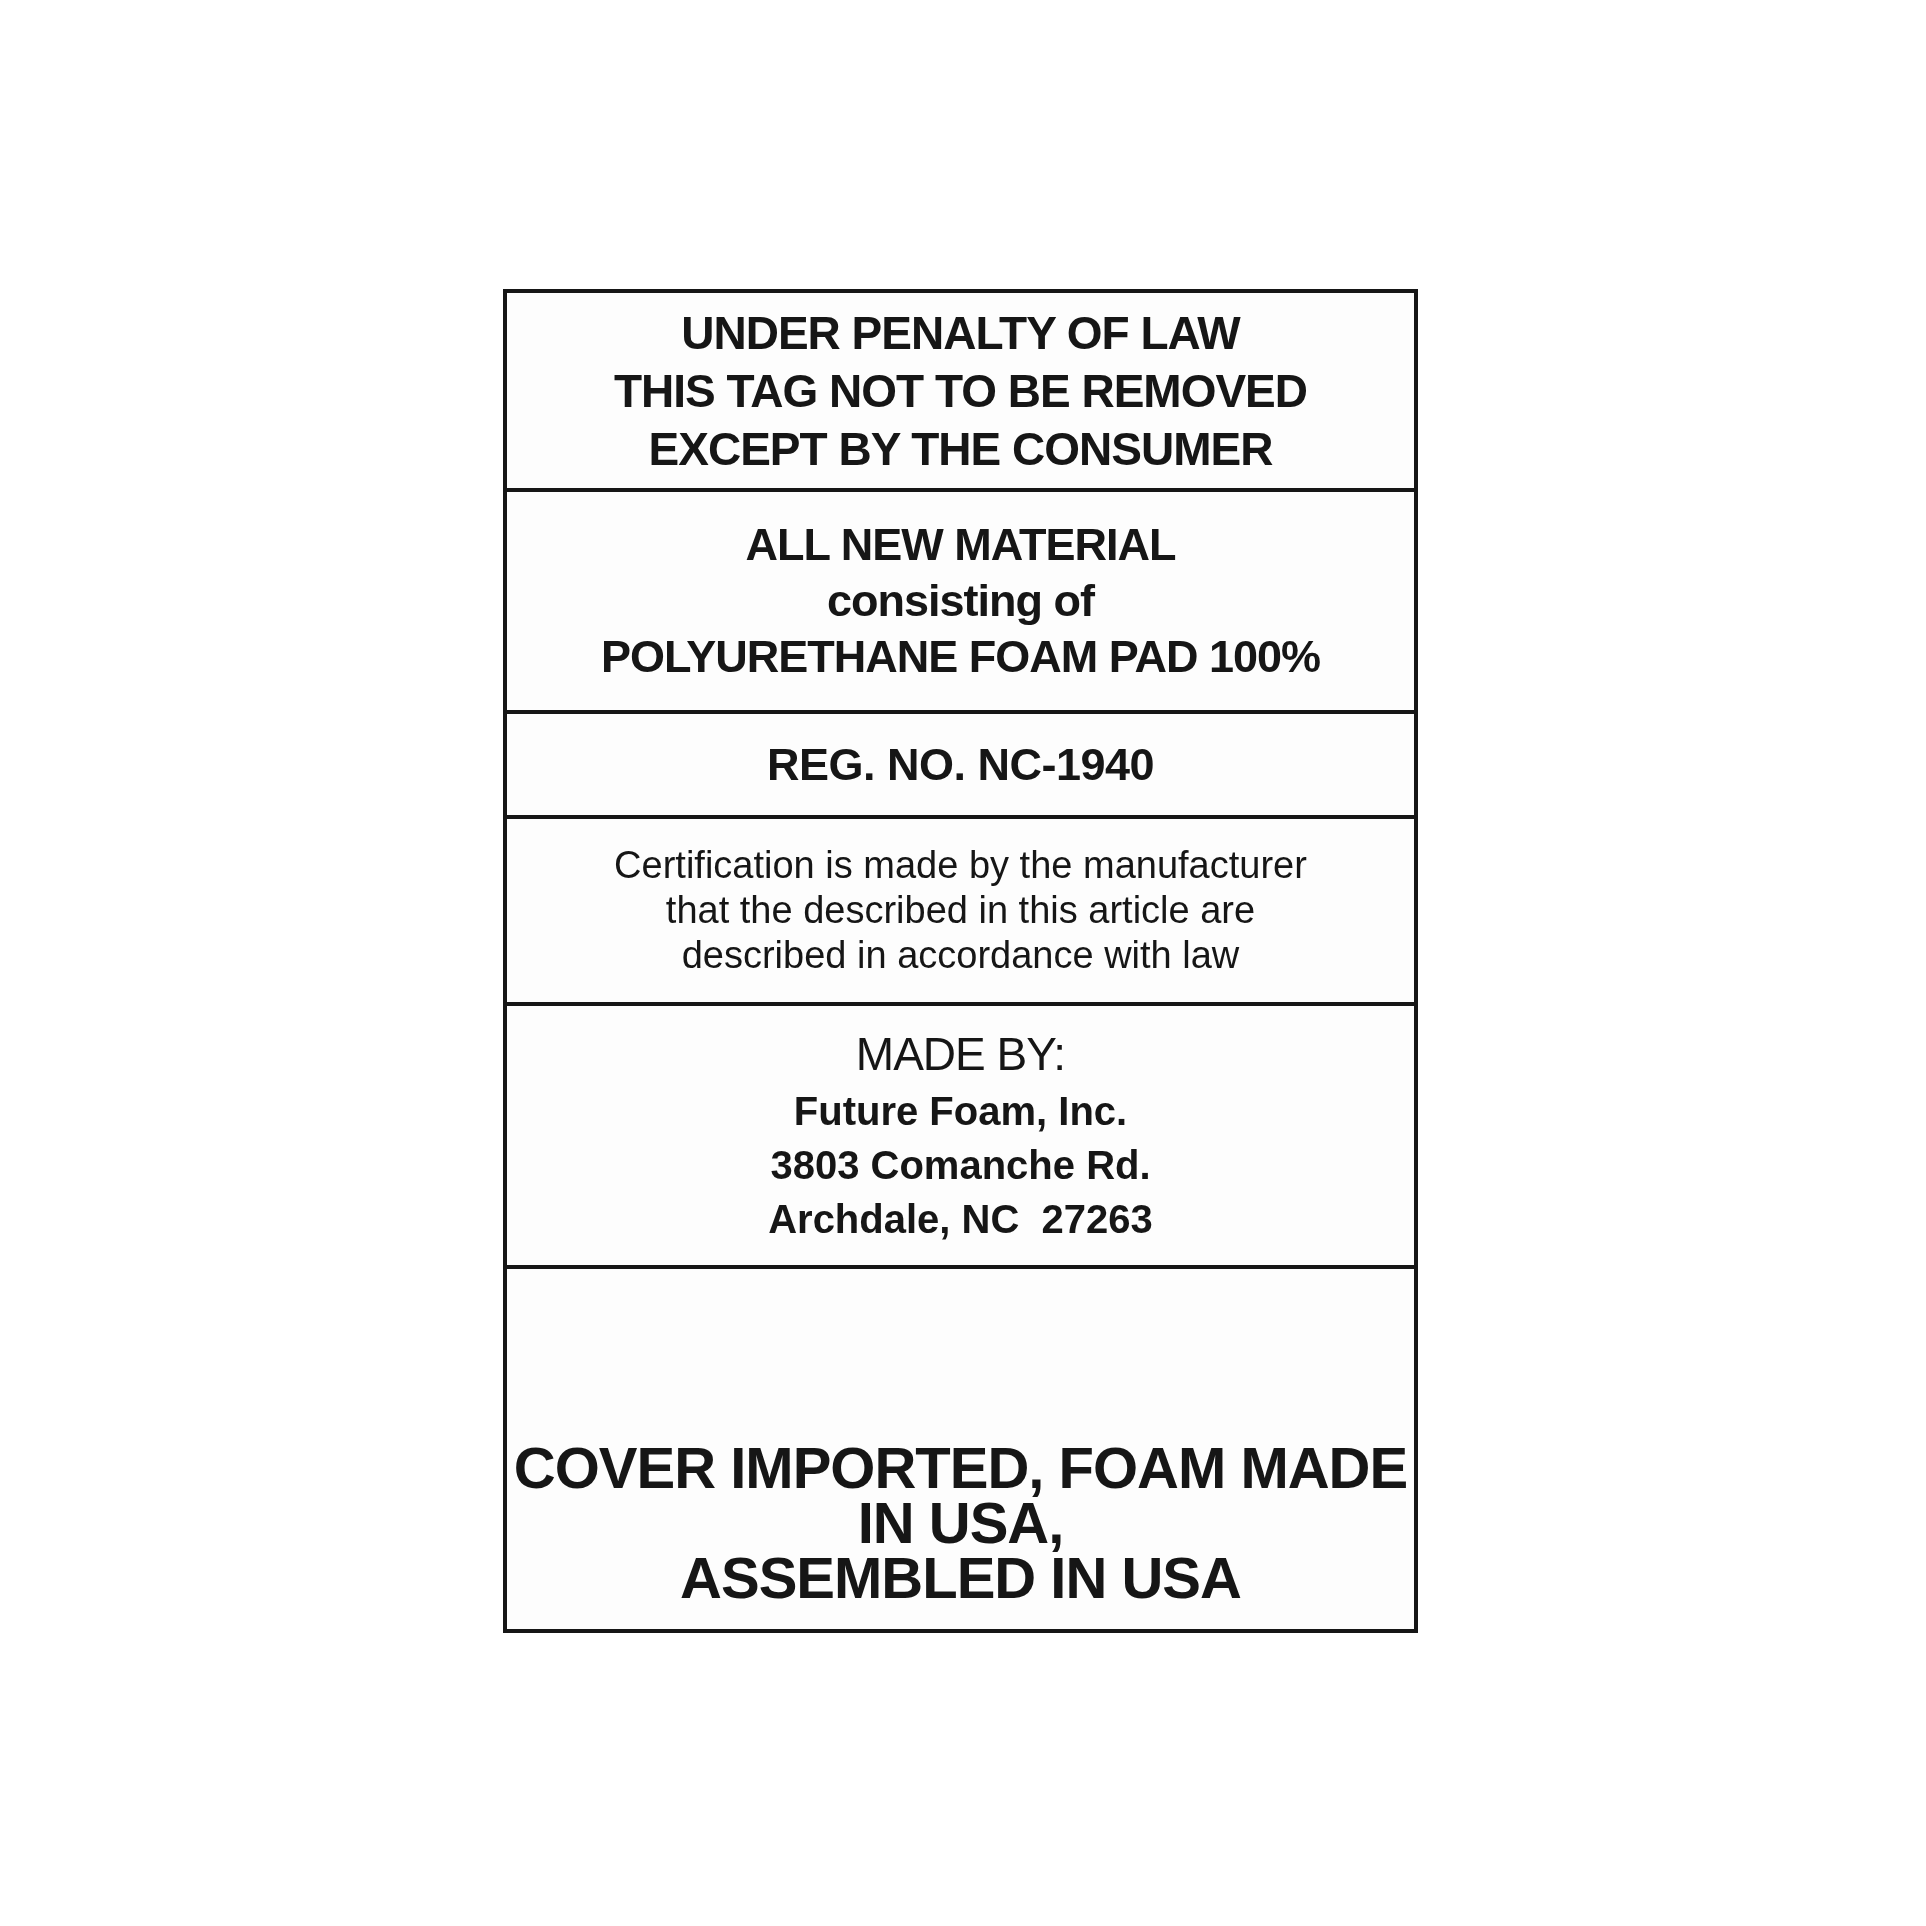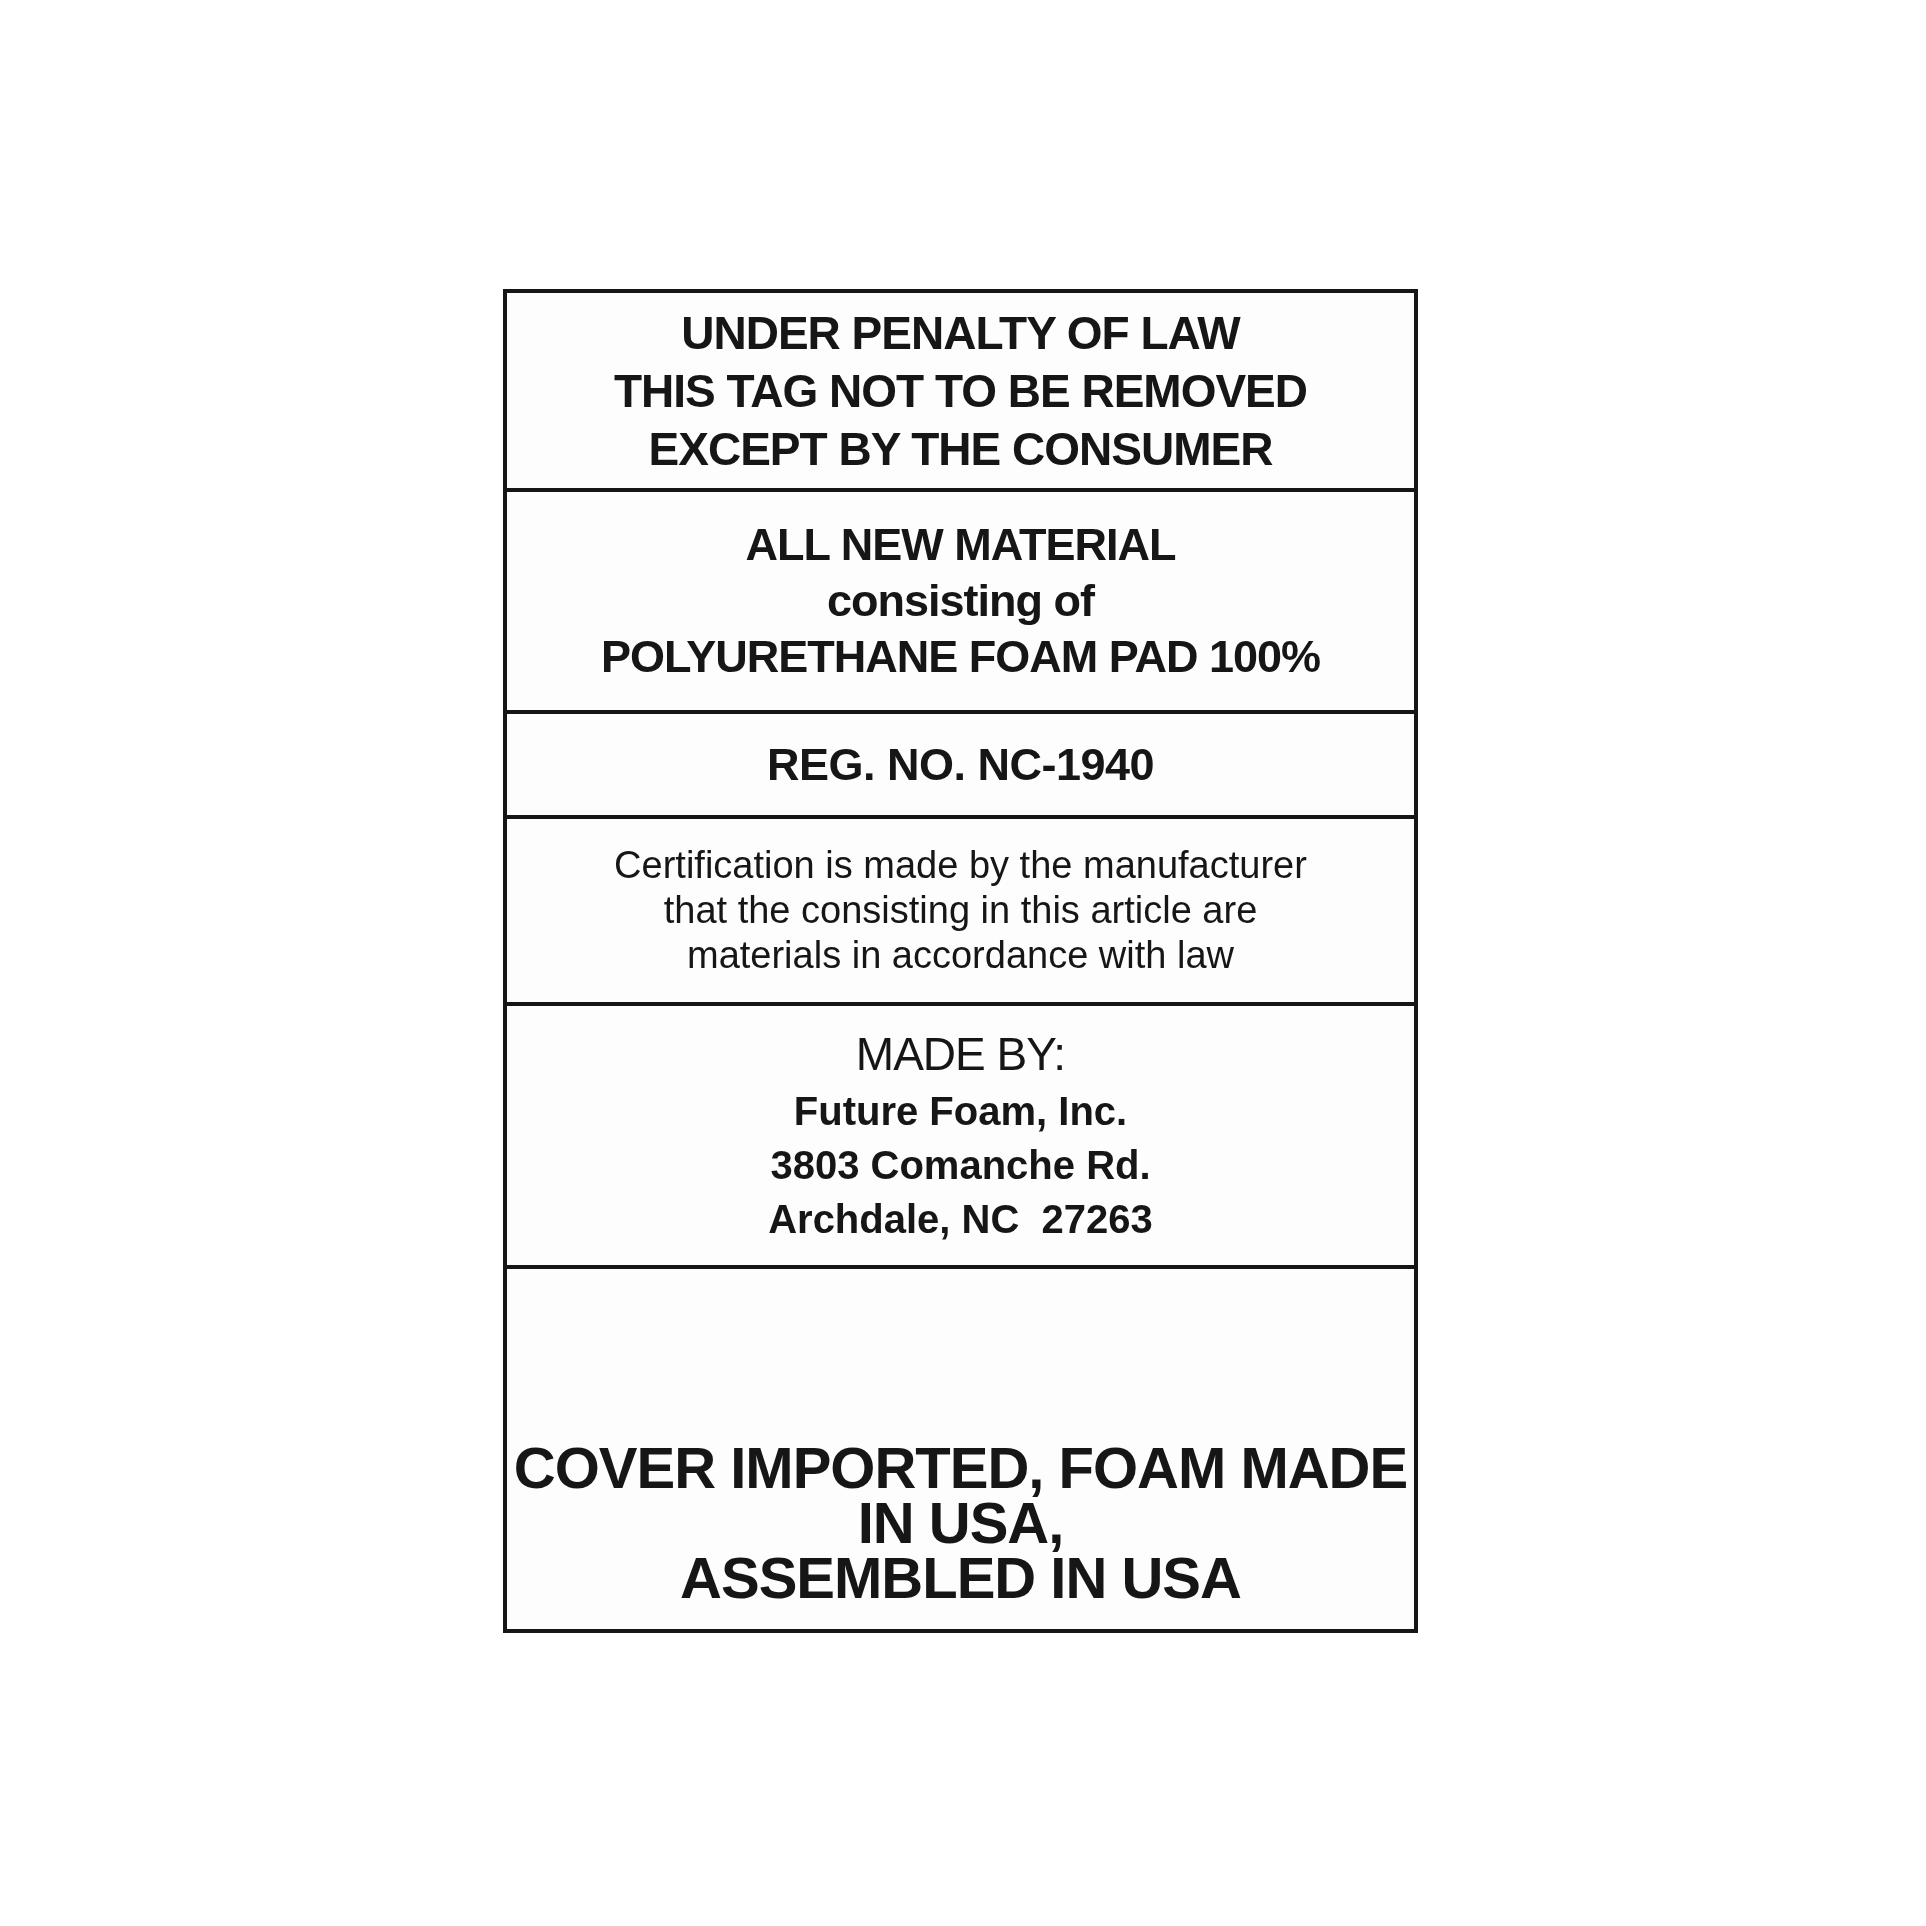--- a/index.html
+++ b/index.html
@@ -95,22 +95,22 @@
       <div class="line">consisting of</div>
       <div class="line">POLYURETHANE FOAM PAD 100%</div>
     </div>
 
     <div class="section sec-registration">
       <div class="line">REG. NO. NC-1940</div>
     </div>
 
     <div class="section sec-certification">
       <div class="line">Certification is made by the manufacturer</div>
-      <div class="line">that the consisting in this article are</div>
-      <div class="line">materials in accordance with law</div>
+      <div class="line">that the described in this article are</div>
+      <div class="line">described in accordance with law</div>
     </div>
 
     <div class="section sec-madeby">
       <div class="madeby-heading line">MADE BY:</div>
       <div class="madeby-line line">Future Foam, Inc.</div>
       <div class="madeby-line line">3803 Comanche Rd.</div>
       <div class="madeby-line line">Archdale, NC  27263</div>
     </div>
 
     <div class="section sec-details">

